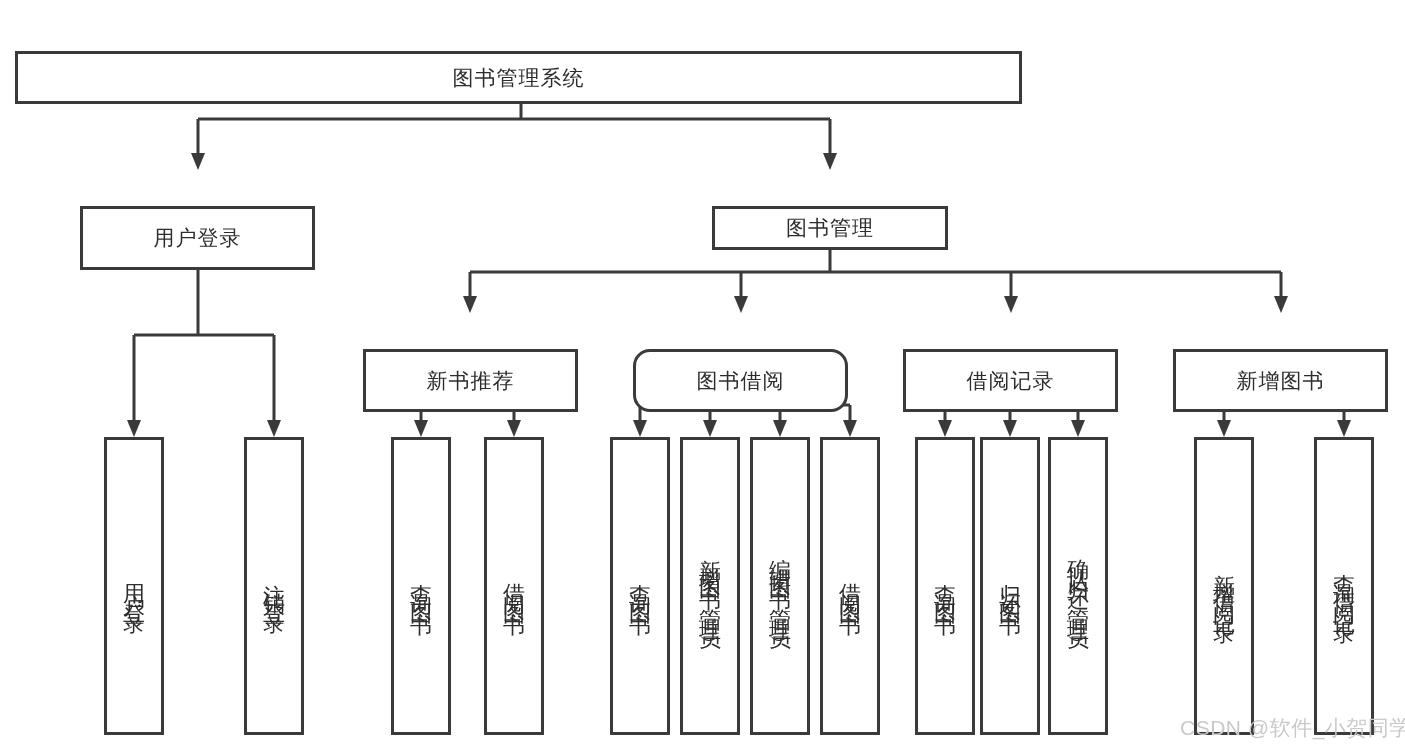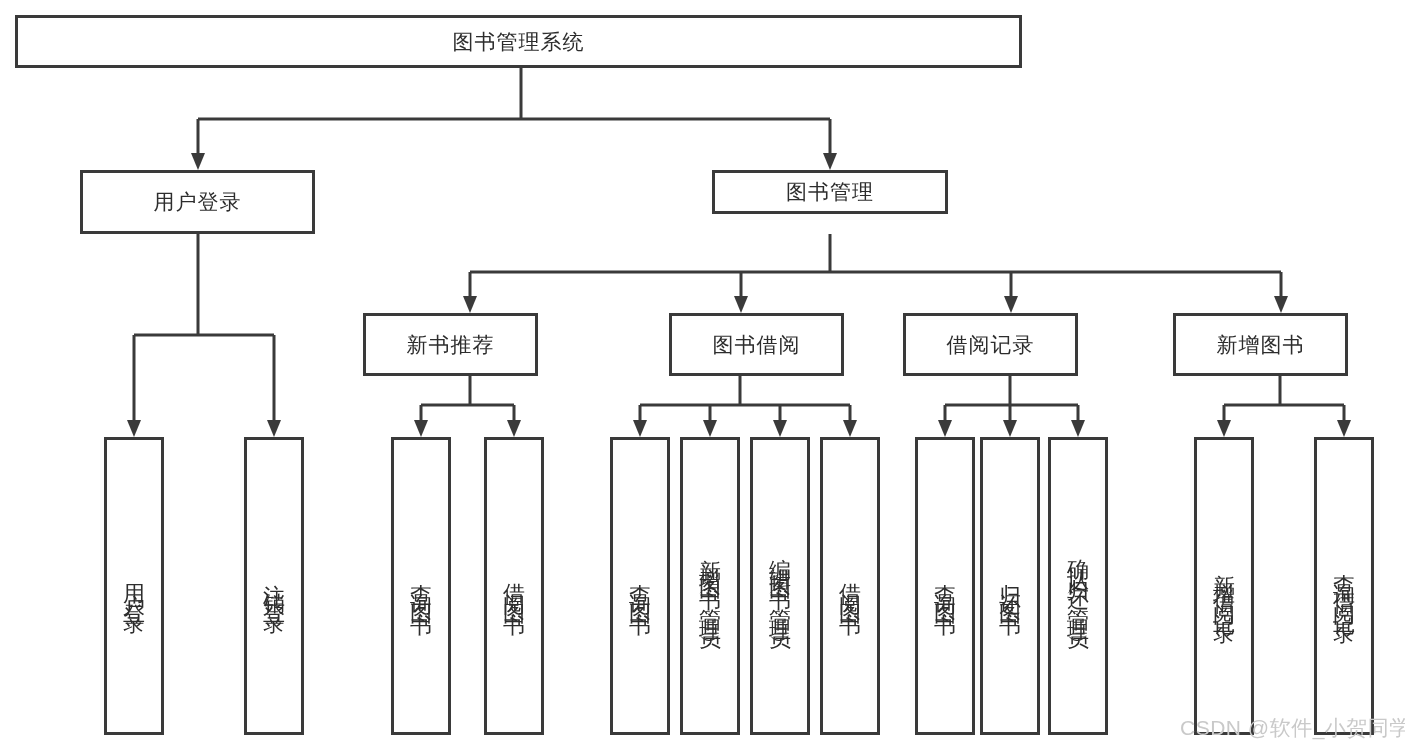--- a/index.html
+++ b/index.html
@@ -28,37 +28,38 @@
     background: #ffffff;
     display: flex;
     align-items: center;
     justify-content: center;
     color: #2d2d2d;
     text-align: center;
   }
   .box.h {
     font-size: 21px;
     letter-spacing: 1px;
+    margin-top: 36px;
   }
   .box.v {
     font-size: 22px;
     writing-mode: vertical-rl;
     text-orientation: mixed;
     letter-spacing: 10px;
     line-height: 1;
   }
   
   .n-root  { left: 15px;  top: 15px;  width: 1007px; height: 53px; }
   
   .n-l2a   { left: 80px;  top: 170px; width: 235px; height: 64px; }
   .n-l2b   { left: 712px; top: 170px; width: 236px; height: 44px; }
   
-  .n-l3    { top: 313px; width: 175px; height: 63px; }
+  .n-l3    { top: 313px; width: 215px; height: 63px; }
   .n-l3a   { left: 363px; }
-  .n-l3b   { left: 669px; }
+  .n-l3b   { left: 633px; border-radius: 17px; }
   .n-l3c   { left: 903px; }
   .n-l3d   { left: 1173px; }
   
   .leaf    { top: 437px; width: 60px; height: 298px; }
   .lf1  { left: 104px; }
   .lf2  { left: 244px; }
   .lf3  { left: 391px; }
   .lf4  { left: 484px; }
   .lf5  { left: 610px; }
   .lf6  { left: 680px; }

